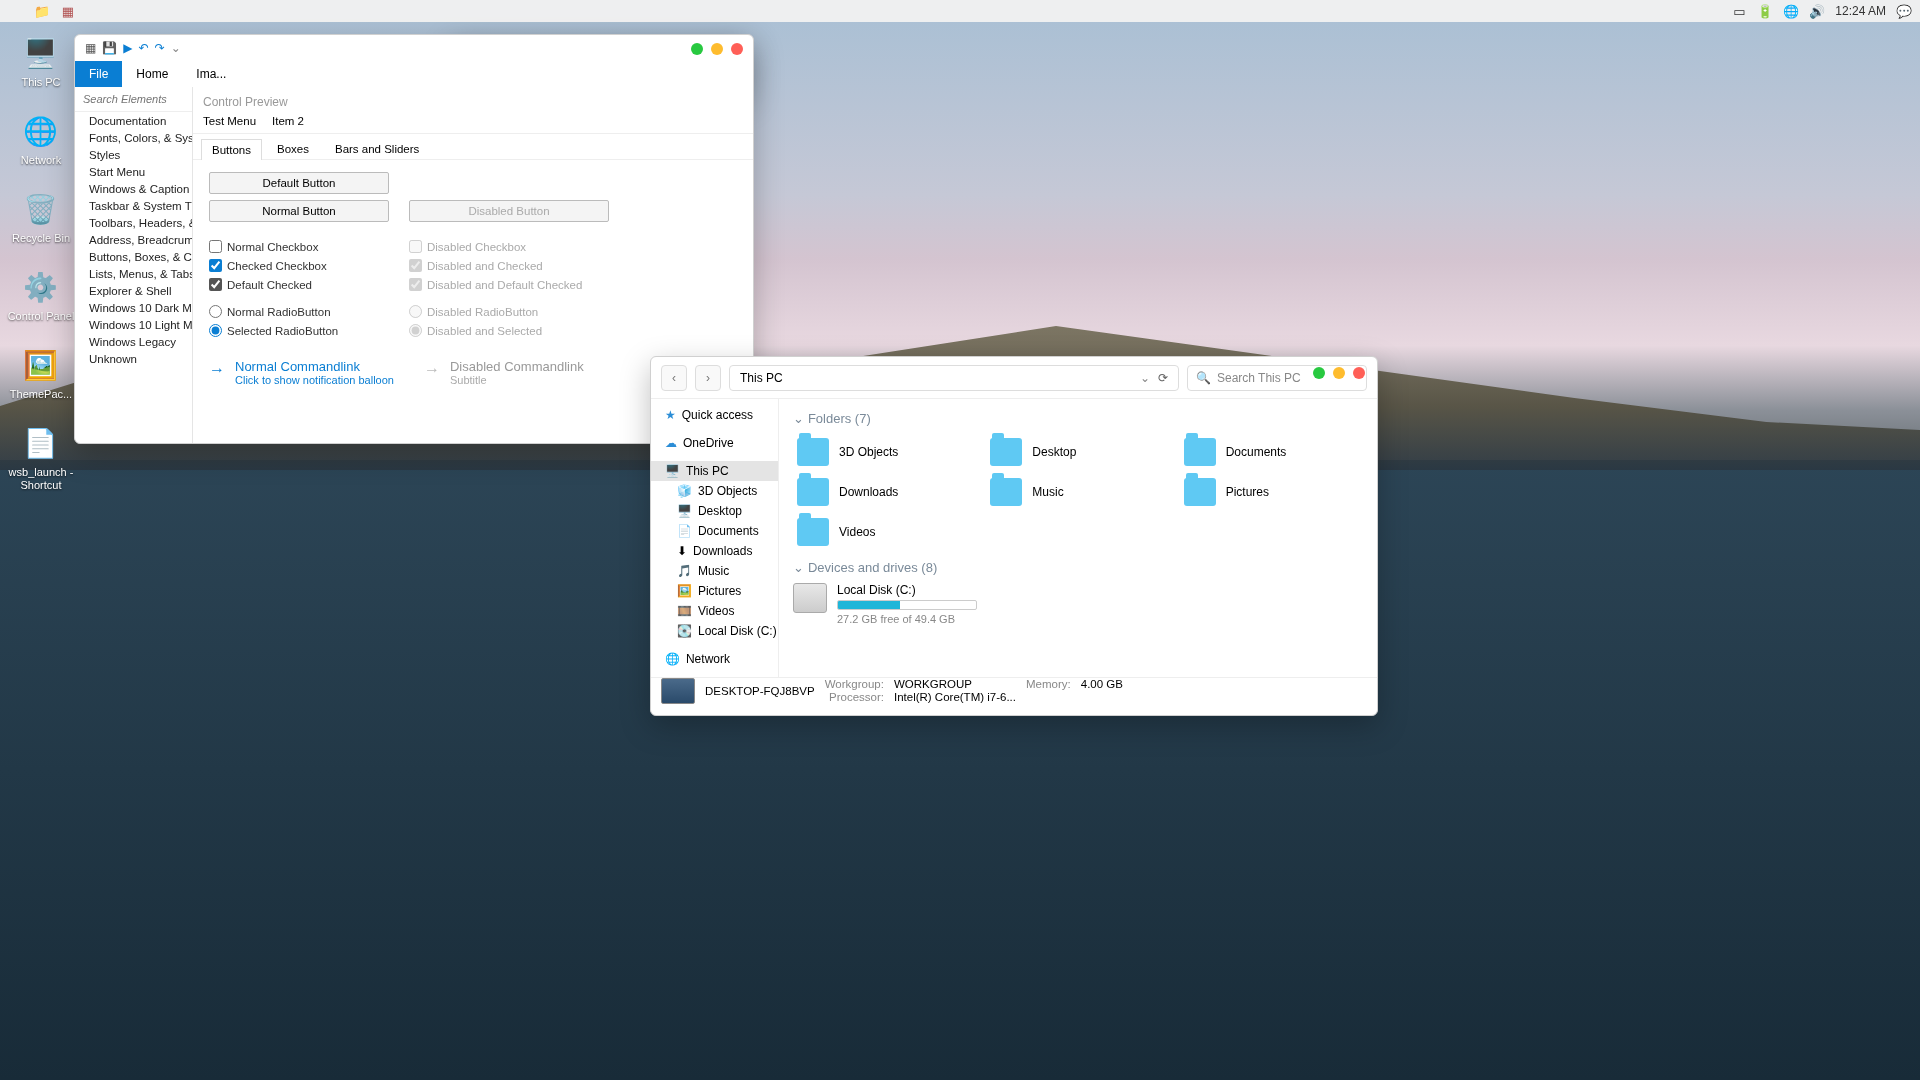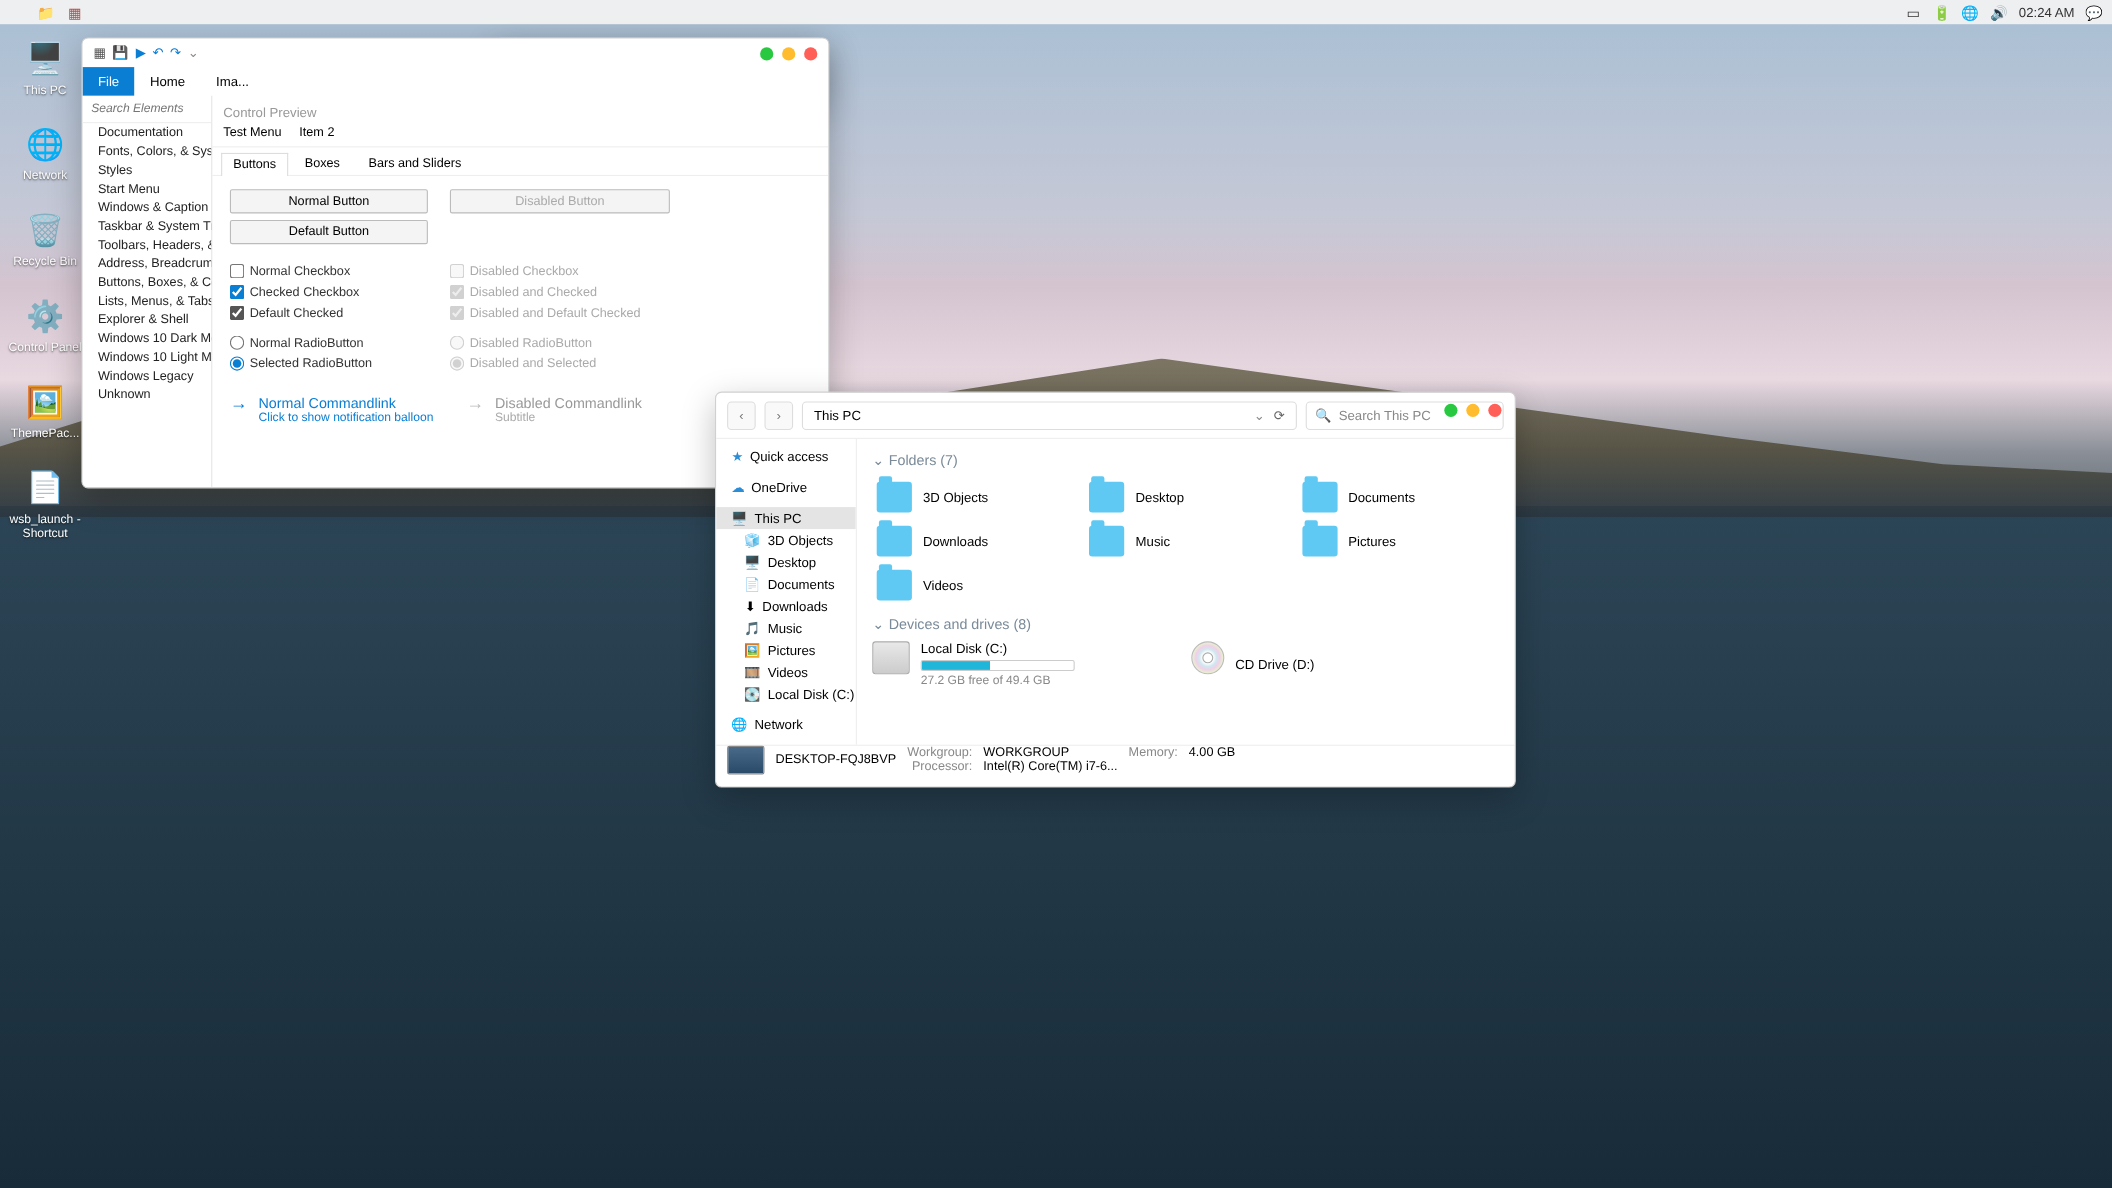--- a/index.html
+++ b/index.html
@@ -107,21 +107,21 @@
   <div class="left">
     <span class="mb-icon"></span>
     <span class="mb-icon" style="color:#d9a53b">📁</span>
     <span class="mb-icon" style="color:#b05050">▦</span>
   </div>
   <div class="right">
     <span class="mb-icon">▭</span>
     <span class="mb-icon">🔋</span>
     <span class="mb-icon">🌐</span>
     <span class="mb-icon">🔊</span>
-    <span>02:24 AM</span>
+    <span>12:24 AM</span>
     <span class="mb-icon">💬</span>
   </div>
 </div>
 
 <div class="desktop-icons">
   <div class="dicon">
     <div class="dicon-img">🖥️</div>
     <div class="dicon-label">This PC</div>
   </div>
   <div class="dicon">
@@ -207,26 +207,26 @@
         <span>Test Menu</span>
         <span>Item 2</span>
       </div>
       <div class="cp-tabs">
         <div class="cp-tab active">Buttons</div>
         <div class="cp-tab">Boxes</div>
         <div class="cp-tab">Bars and Sliders</div>
       </div>
       <div class="cp-content">
         <div class="cp-row">
+          <button class="btn">Default Button</button>
+          <span></span>
+        </div>
+        <div class="cp-row">
           <button class="btn">Normal Button</button>
           <button class="btn" disabled="">Disabled Button</button>
-        </div>
-        <div class="cp-row">
-          <button class="btn">Default Button</button>
-          <span></span>
         </div>
         <div style="height:12px"></div>
         <div class="cp-row">
           <label class="chk">
               <input type="checkbox" style="">
               <span>Normal Checkbox</span>
             </label>
           <label class="chk disabled">
               <input type="checkbox" disabled="" style="">
               <span>Disabled Checkbox</span>
@@ -416,24 +416,20 @@
       <div class="drives">
         <div class="drive">
           <div class="drive-icon"></div>
           <div>
             <div>Local Disk (C:)</div>
             <div class="progress">
                 <div class="progress-fill" id="cfill" style="width: 45%;"></div>
               </div>
             <div class="drive-sub">27.2 GB free of 49.4 GB</div>
           </div>
-        </div>
-        <div class="drive">
-          <div class="cd-icon"></div>
-          <div style="align-self:center">CD Drive (D:)</div>
         </div>
       </div>
     </div>
   </div>
   <div class="statusbar">
     <div class="pc-thumb"></div>
     <span class="comp-name">DESKTOP-FQJ8BVP</span>
     <div class="stat-grid">
       <span class="stat-k">Workgroup:</span>
       <span>WORKGROUP</span>

